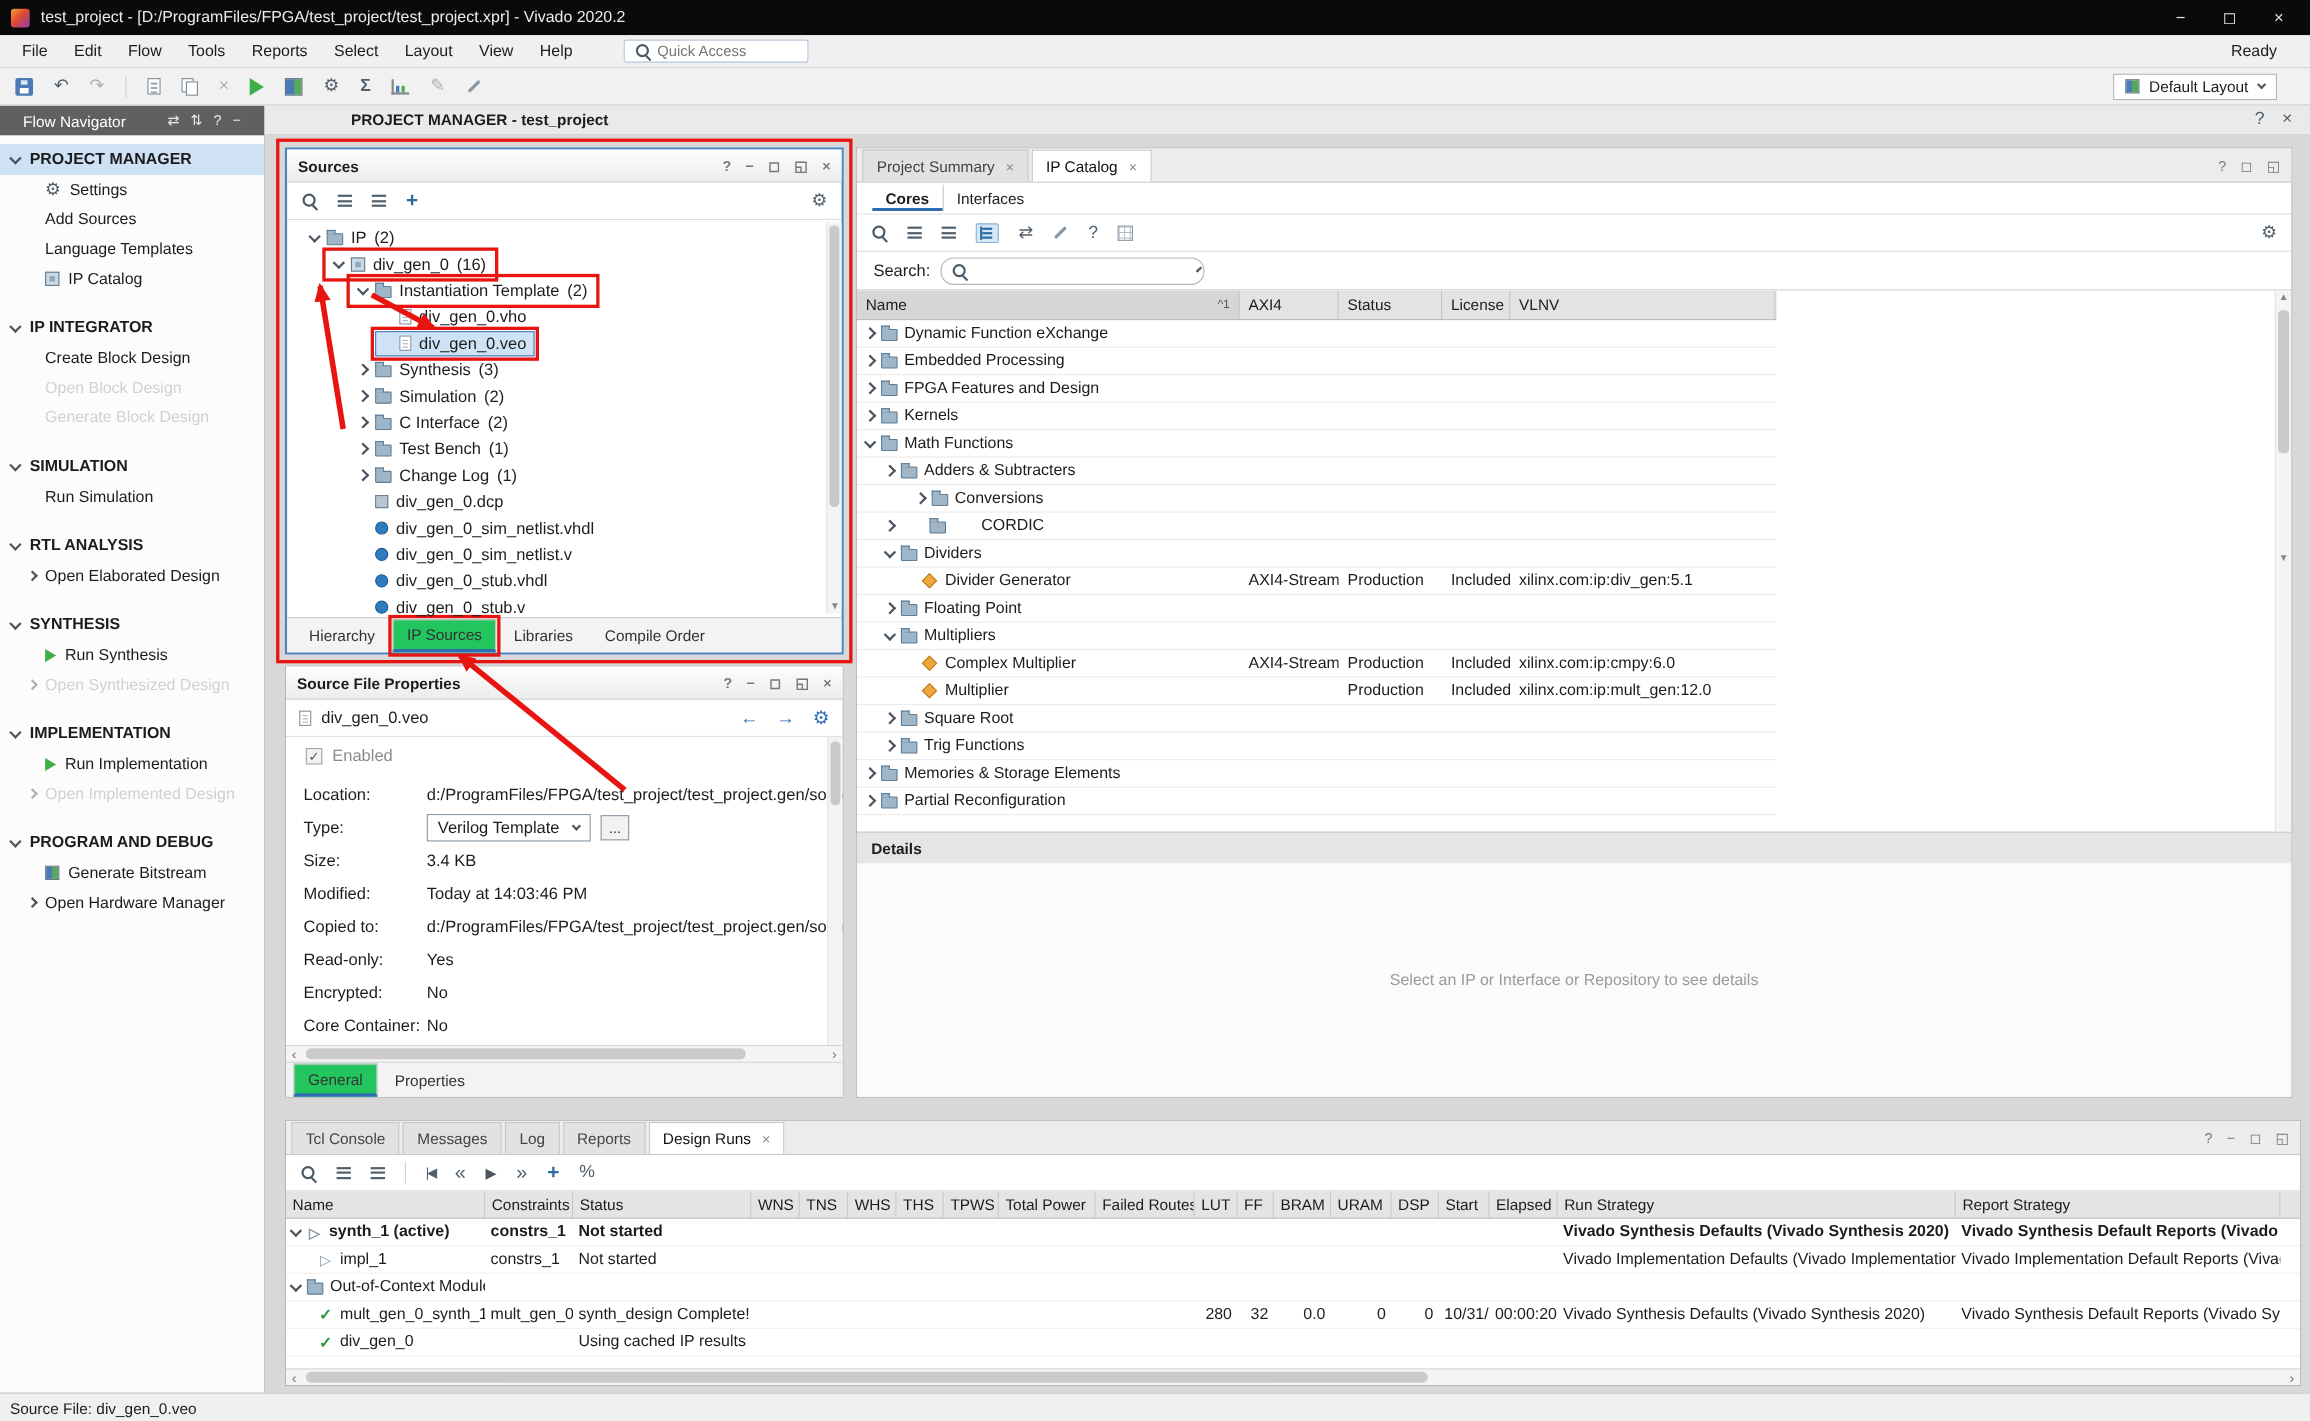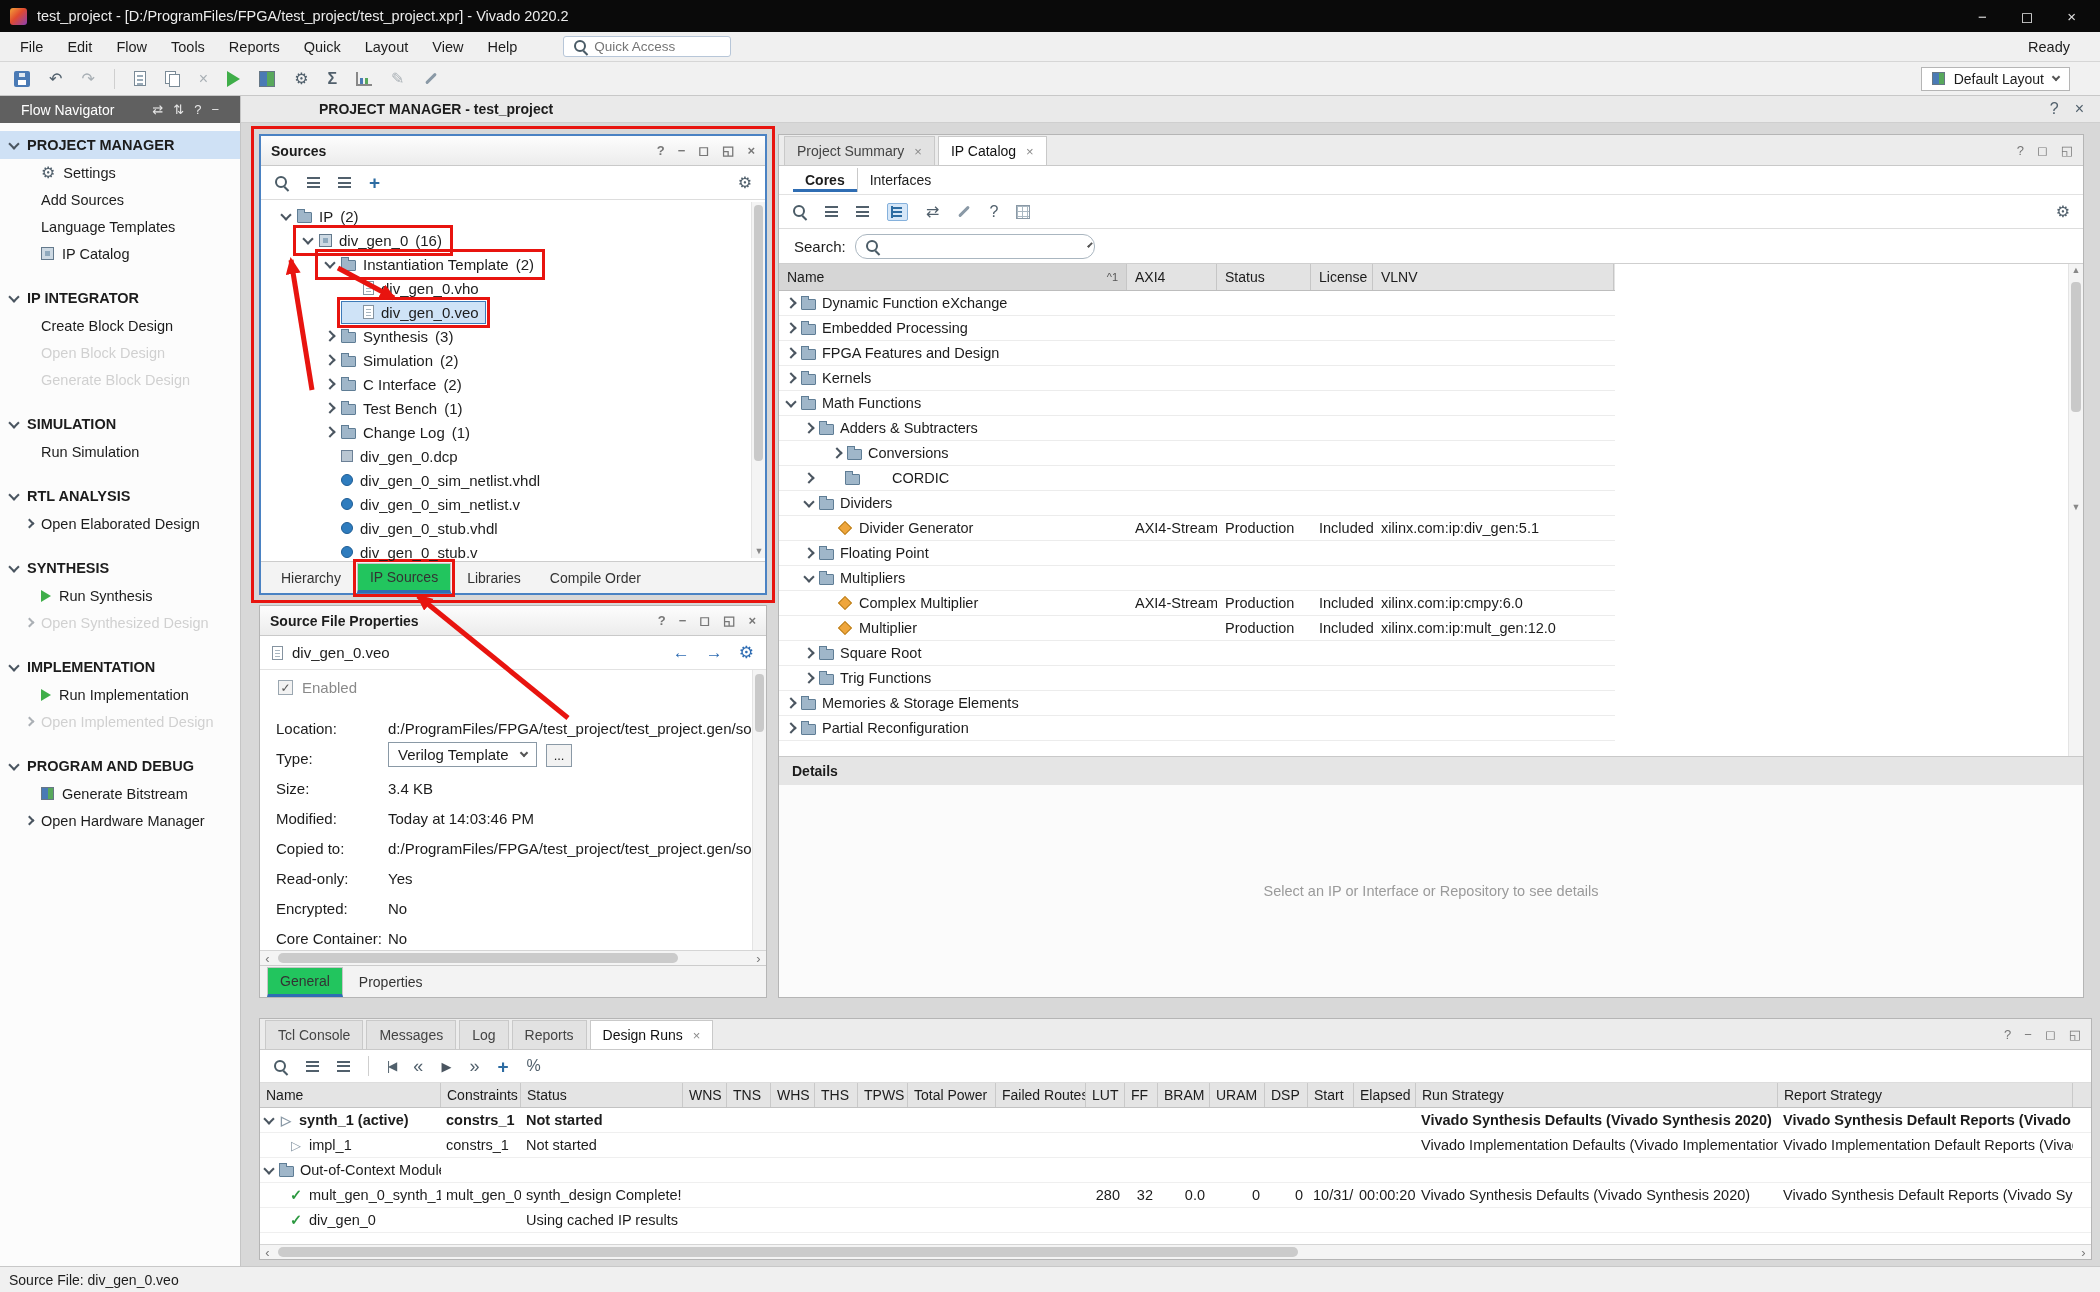--- a/index.html
+++ b/index.html
@@ -142,21 +142,21 @@
 
 
 .panel.sfp{left:259px;top:605px;width:508px;height:393px}
 .file-row{height:34px;flex:none;display:flex;align-items:center;gap:9px;padding:0 12px;border-bottom:1px solid #e2e2e2}
 .file-row .nav{margin-left:auto;display:flex;gap:16px}
 .file-row .nav .glyph{color:#2f6db3;font-size:17px}
 .prop-area{flex:1;padding:9px 0 0 16px;position:relative;overflow:hidden}
 .enabled-row{display:flex;align-items:center;gap:9px;color:#8a8a8a;margin-bottom:11px;margin-left:2px}
 .checkbox{width:15px;height:15px;border:1px solid #9aa6b0;background:#f2f2f2;display:inline-flex;align-items:center;justify-content:center;font-size:12px;color:#555}
 .checkbox::before{content:"✓"}
-.prop-row{display:flex;align-items:flex-end;height:30px}
+.prop-row{display:flex;align-items:center;height:30px}
 .prop-label{width:112px;flex:none}
 .prop-value{white-space:nowrap;overflow:hidden}
 .type-dd{border:1px solid #8a99a6;background:#fff;padding:3px 9px;display:inline-flex;align-items:center;gap:12px}
 .more-btn{border:1px solid #8a99a6;background:#f2f2f2;padding:3px 7px;margin-left:9px;font-size:13px}
 .sfp-vscroll{position:absolute;right:0;top:0;bottom:0;width:14px;background:#f4f4f4;border-left:1px solid #e4e4e4}
 .hscroll{height:15px;flex:none;border-top:1px solid #d5d5d5;background:#f4f4f4;position:relative}
 .hthumb{position:absolute;top:2px;height:10px;background:#cbcbcb;border-radius:5px}
 .hs-arrow{position:absolute;top:0;width:15px;height:14px;display:flex;align-items:center;justify-content:center;color:#777;font-size:13px}
 
 
@@ -215,21 +215,21 @@
   </div>
 </div>
 
 <div class="menubar">
   <div id="menubar-items">
       <div class="menu-item">File</div>
       <div class="menu-item">Edit</div>
       <div class="menu-item">Flow</div>
       <div class="menu-item">Tools</div>
       <div class="menu-item">Reports</div>
-      <div class="menu-item">Quick</div>
+      <div class="menu-item">Select</div>
       <div class="menu-item">Layout</div>
       <div class="menu-item">View</div>
       <div class="menu-item">Help</div>
     </div>
   <div class="quick-access">
     <span class="mag"></span>
     <input placeholder="Quick Access" style="">
   </div>
   <span class="ready">Ready</span>
 </div>

